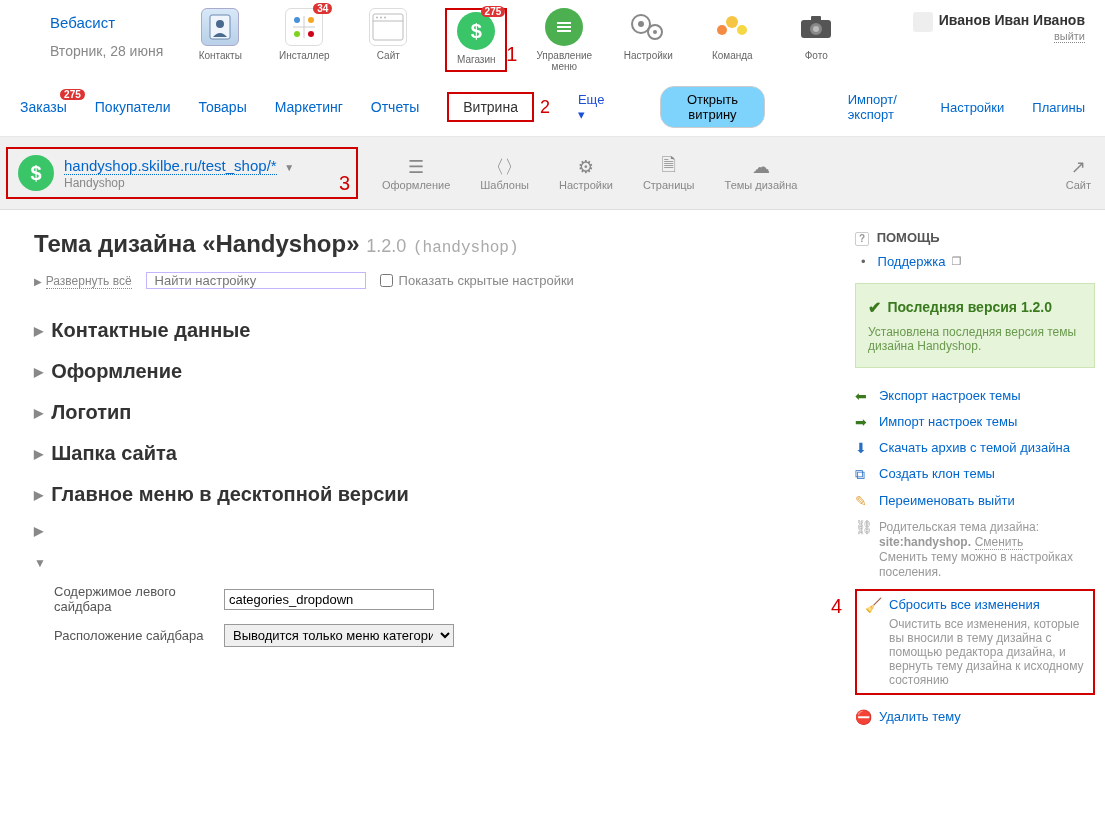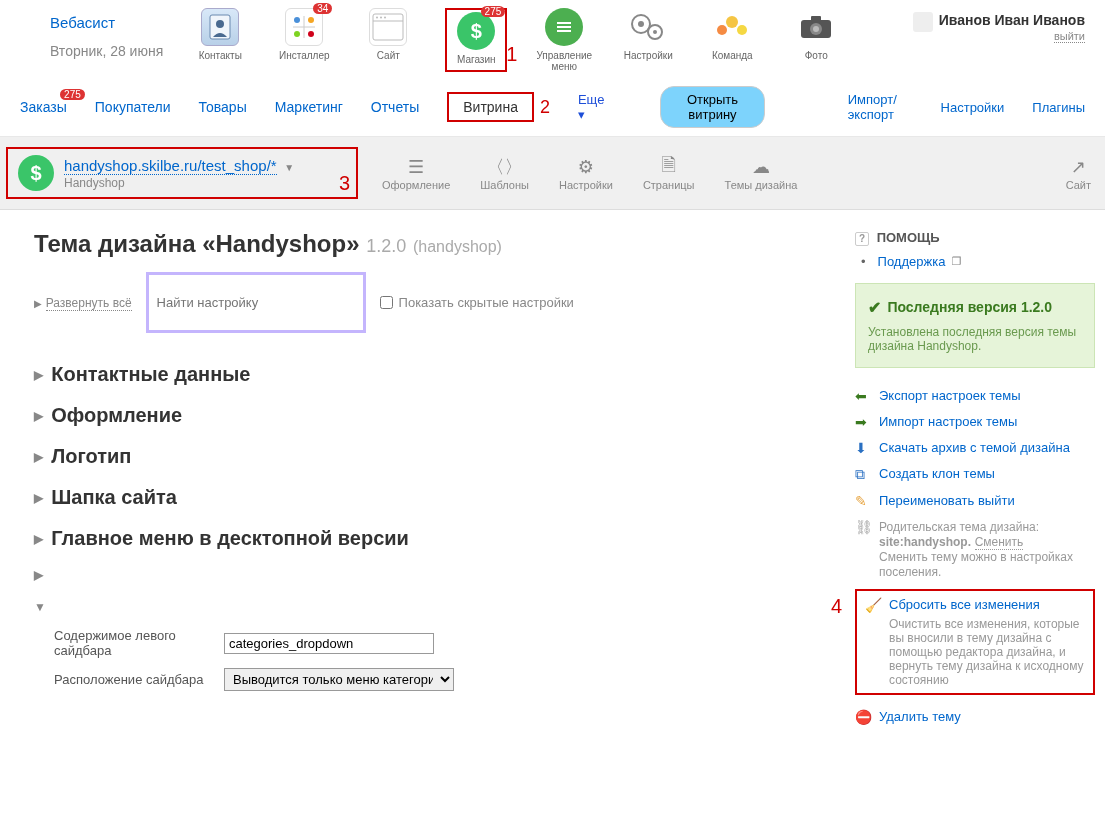--- a/index.html
+++ b/index.html
@@ -8,21 +8,21 @@
 
 
 .top-header { display: flex; align-items: flex-start; padding: 8px 20px 0 50px; background: #fff; }
 .brand { margin-right: 30px; padding-top: 6px; }
 .brand-name { color: #0066cc; font-size: 15px; }
 .brand-date { color: #888; font-size: 14px; margin-top: 12px; }
 .app-icons { display: flex; gap: 30px; }
 .app-icon { display: flex; flex-direction: column; align-items: center; cursor: pointer; position: relative; width: 54px; }
 .app-icon-img { width: 38px; height: 38px; border-radius: 6px; display: flex; align-items: center; justify-content: center; font-size: 20px; position: relative; }
 .app-icon-label { font-size: 10px; color: #666; margin-top: 4px; text-align: center; }
-.badge { position: absolute; top: -6px; right: -10px; background: #d33; color: #fff; font-size: 10px; padding: 0 4px; border-radius: 8px; font-weight: normal; }
+.badge { position: absolute; top: -6px; right: -10px; background: #d33; color: #fff; font-size: 10px; padding: 0 4px; border-radius: 8px; font-weight: bold; }
 .user-block { margin-left: auto; text-align: right; padding-top: 4px; display: flex; align-items: flex-start; }
 .user-avatar { width: 20px; height: 20px; background: #eee; border-radius: 3px; margin-right: 6px; display: inline-block; }
 .user-name { font-weight: bold; font-size: 14px; }
 .user-logout { color: #888; font-size: 11px; border-bottom: 1px dotted #888; }
 
 
 .app-shop-wrap { border: 2px solid #d00000; padding: 2px; position: relative; }
 .ann-1 { position: absolute; right: -12px; bottom: 4px; color: #d00000; font-size: 20px; font-weight: normal; }
 
 
@@ -48,26 +48,26 @@
 .tb3-icon { width: 24px; height: 24px; display: flex; align-items: center; justify-content: center; font-size: 18px; color: #888; }
 .tb3-spacer { flex: 1; }
 
 
 .main { display: flex; padding: 20px 10px 20px 34px; gap: 30px; }
 .main-left { flex: 1; }
 .main-right { width: 240px; }
 
 .page-title { font-size: 24px; font-weight: bold; margin-bottom: 14px; }
 .page-title .ver { color: #aaa; font-weight: normal; font-size: 18px; }
-.page-title .slug { color: #aaa; font-weight: normal; font-size: 16px; }
+.page-title .slug { color: #aaa; font-weight: normal; font-size: 16px; font-family: Liberation Mono, monospace; }
 
 .controls-row { display: flex; align-items: center; gap: 14px; margin-bottom: 30px; }
 .expand-all { color: #888; font-size: 12px; border-bottom: 1px dotted #888; cursor: pointer; }
 .expand-arrow { color: #888; font-size: 10px; margin-right: 4px; }
-.search-setting { border: 3px solid #c4b5fd; padding: 20px 8px; font-size: 13px; width: 220px; }
+.search-setting { border: 1px solid #c4b5fd; padding: 0 8px; font-size: 13px; width: 220px; }
 .chk-hidden { display: flex; align-items: center; gap: 6px; color: #888; font-size: 13px; }
 
 .section { margin: 18px 0; }
 .section-h { font-size: 20px; font-weight: bold; cursor: pointer; display: flex; align-items: center; gap: 8px; }
 .section-h .arr { color: #888; font-size: 12px; }
 .section-body { margin-top: 14px; margin-left: 20px; }
 .form-row { display: flex; align-items: center; margin: 10px 0; }
 .form-label { width: 170px; color: #555; font-size: 13px; }
 .form-input { border: 1px solid #999; padding: 2px 4px; font-size: 13px; width: 210px; }
 .form-select { border: 1px solid #999; padding: 2px 4px; font-size: 13px; width: 230px; }

